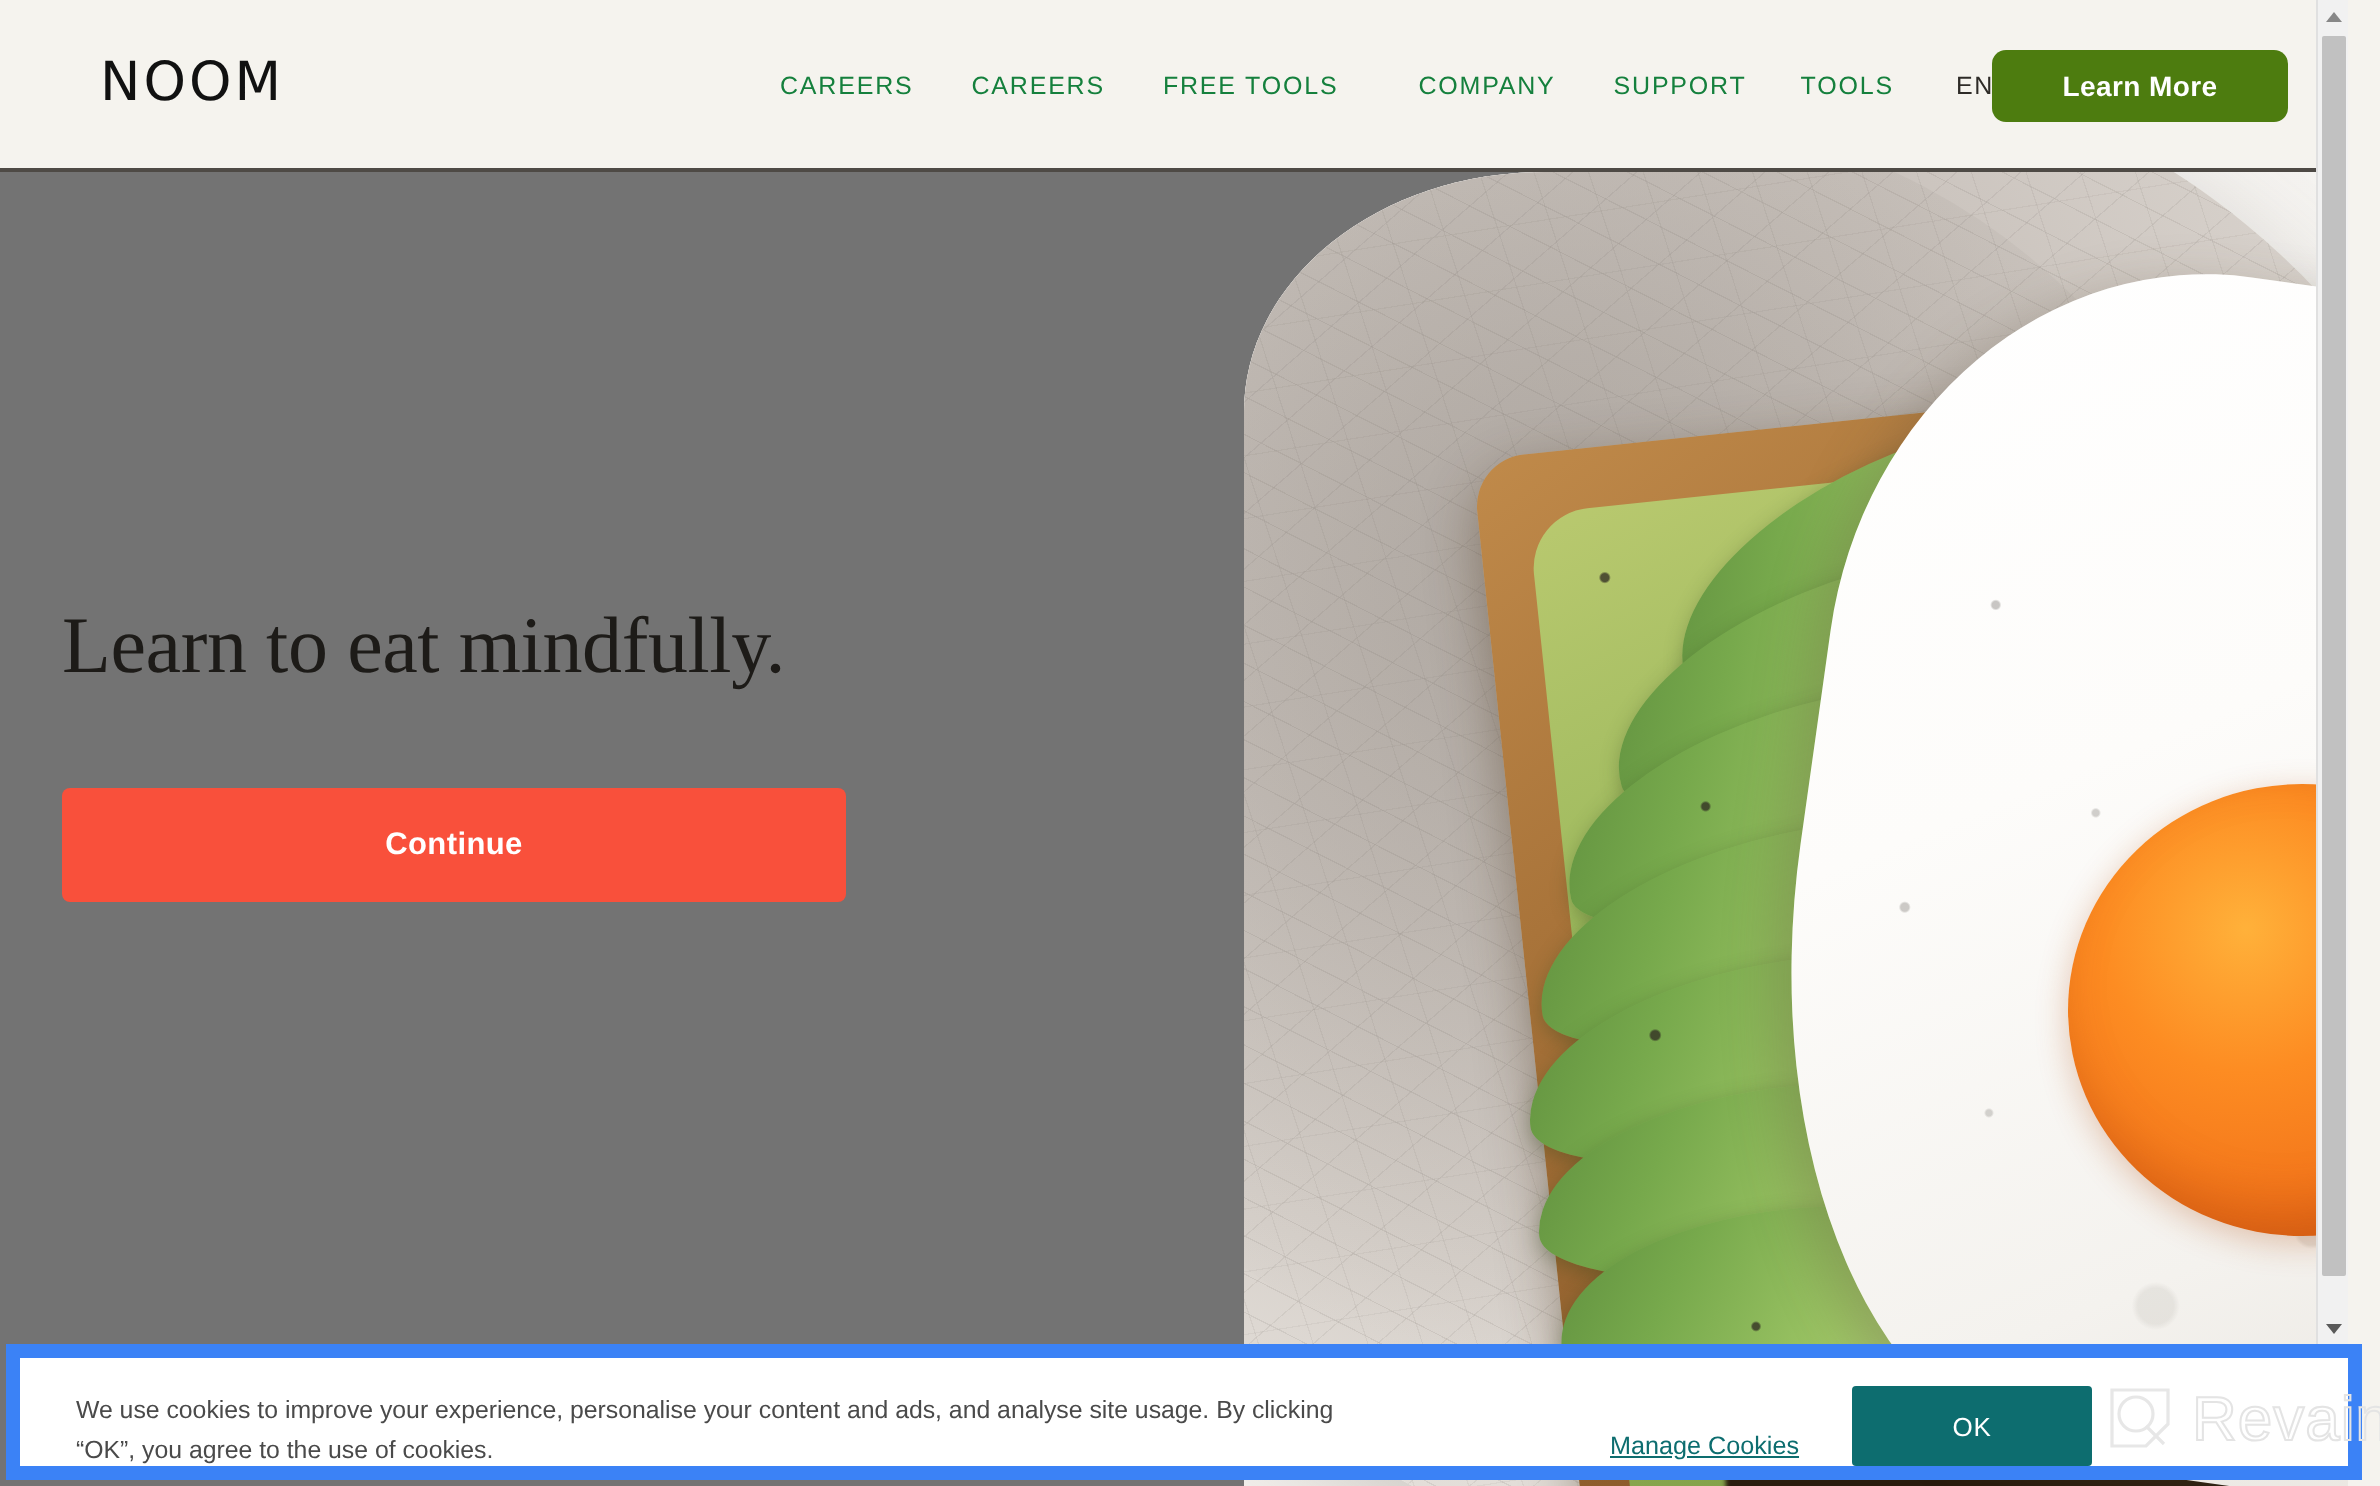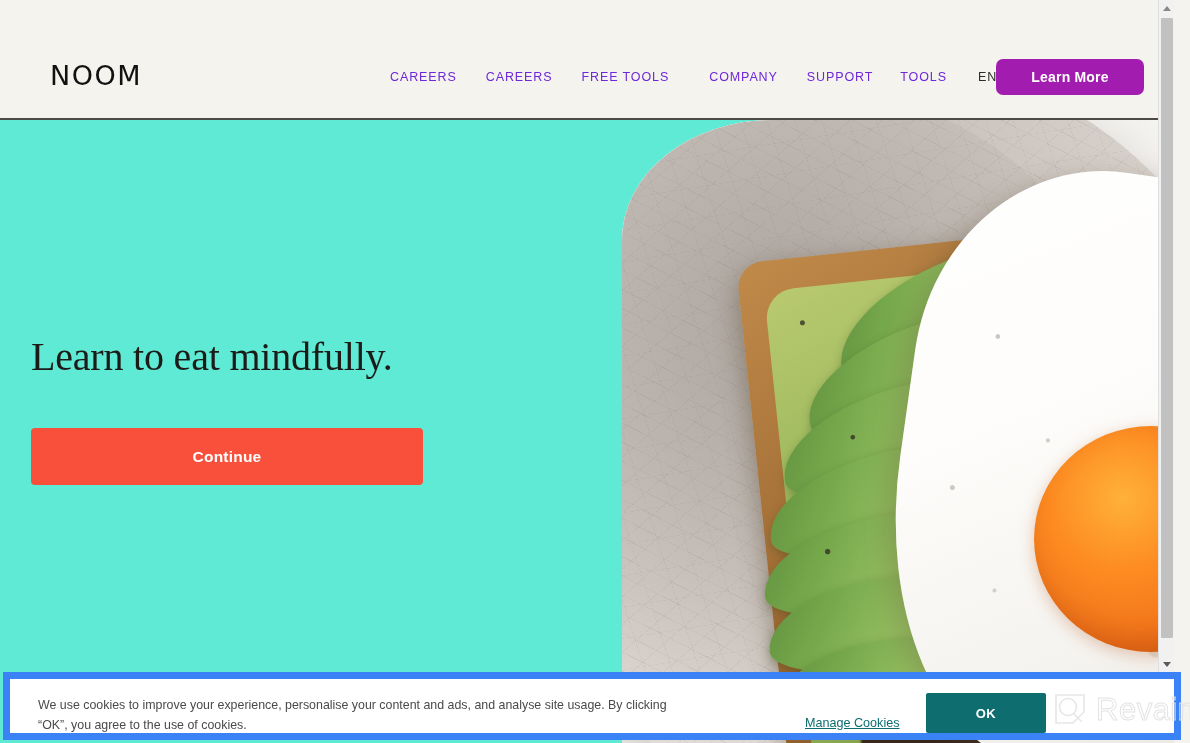--- a/index.html
+++ b/index.html
@@ -27,21 +27,20 @@
   }
 
   
   .navbar {
     position: relative;
     height: 86px;
     background: #f5f3ee;
     border-bottom: 2px solid #4e4a45;
     display: flex;
     align-items: center;
-    margin-top: 34px;
   }
 
   .brand {
     position: absolute;
     left: 50px;
     top: 28px;
     font-family: "DejaVu Sans", sans-serif;
     font-size: 27px;
     letter-spacing: 1.5px;
     font-weight: 400;
@@ -55,21 +54,21 @@
     top: 0;
     height: 86px;
     display: flex;
     align-items: center;
     gap: 0;
   }
 
   .nav-link {
     font-size: 12.5px;
     letter-spacing: 0.9px;
-    color: #6d28d9;
+    color: #15803d;
     text-decoration: none;
     white-space: nowrap;
     cursor: pointer;
   }
   .nav-link.careers   { margin-right: 29px; }
   .nav-link.product   { margin-right: 29px; }
   .nav-link.freetools { margin-right: 40px; }
   .nav-link.company   { margin-right: 29px; }
   .nav-link.support   { margin-right: 27px; text-align: center; }
   .nav-link.login     { margin-right: 31px; }
@@ -90,36 +89,36 @@
     font-size: 13px;
     transform: translateY(-0.5px);
   }
 
   .learn-more-btn {
     position: absolute;
     right: 30px;
     top: 25px;
     width: 148px;
     height: 36px;
-    background: #a21caf;
+    background: #4d7c0f;
     color: #ffffff;
     border: none;
     border-radius: 7px;
     font-family: "Liberation Sans", sans-serif;
     font-size: 14px;
     font-weight: bold;
     letter-spacing: 0.2px;
     cursor: pointer;
   }
 
   
   .hero {
     position: relative;
     height: 657px;
-    background: #5eead4;
+    background: #737373;
   }
 
   .hero-copy {
     position: absolute;
     left: 31px;
     top: 215px;
     width: 560px;
   }
 
   .headline {
@@ -383,21 +382,21 @@
     left: 916px;
     top: 14px;
     width: 120px;
     height: 40px;
     background: #0d6d6f;
     color: #ffffff;
     border: none;
     border-radius: 2px;
     font-family: "Liberation Sans", sans-serif;
     font-size: 13px;
-    font-weight: bold;
+    font-weight: normal;
     letter-spacing: 0.4px;
     cursor: pointer;
   }
 
   
   .watermark {
     position: absolute;
     left: 1053px;
     top: 692px;
     display: flex;

